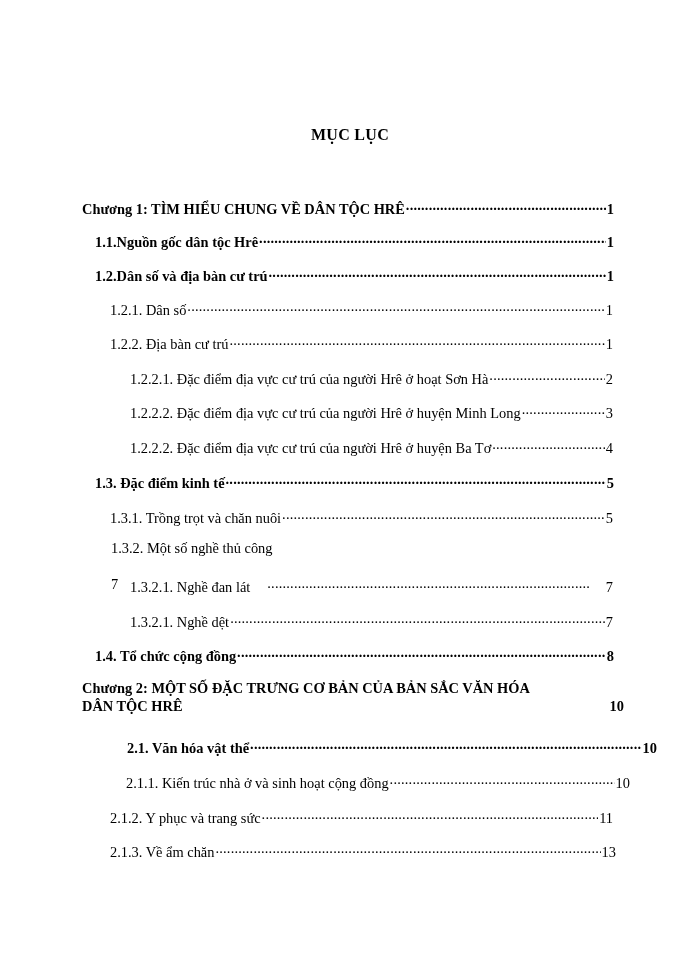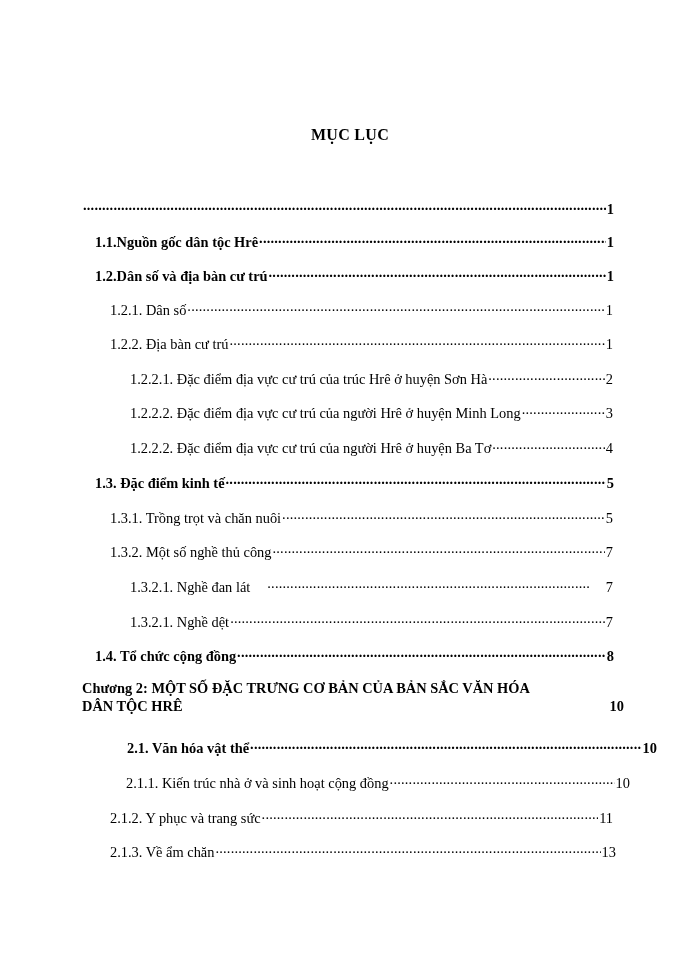--- a/index.html
+++ b/index.html
@@ -77,20 +77,21 @@
     }
   </style>
 </head>
 <body>
 
 <div class="page">
 
   <div class="title">MỤC LỤC</div>
 
   <div class="toc-row bold" style="left:82px; width:532px; top:196px;">
+    <span class="label">Chương 1: TÌM HIỂU CHUNG VỀ DÂN TỘC HRÊ</span>
     <span class="leader"></span>
     <span class="page-num">1</span>
   </div>
 
   <div class="toc-row bold" style="left:95px; width:519px; top:229px;">
     <span class="label">1.1.Nguồn gốc dân tộc Hrê</span>
     <span class="leader"></span>
     <span class="page-num">1</span>
   </div>
 
@@ -106,21 +107,21 @@
     <span class="page-num">1</span>
   </div>
 
   <div class="toc-row" style="left:110px; width:503px; top:331px;">
     <span class="label">1.2.2. Địa bàn cư trú</span>
     <span class="leader"></span>
     <span class="page-num">1</span>
   </div>
 
   <div class="toc-row" style="left:130px; width:483px; top:366px;">
-    <span class="label">1.2.2.1. Đặc điểm địa vực cư trú của trúc Hrê ở huyện Sơn Hà</span>
+    <span class="label">1.2.2.1. Đặc điểm địa vực cư trú của người Hrê ở hoạt Sơn Hà</span>
     <span class="leader"></span>
     <span class="page-num">2</span>
   </div>
 
   <div class="toc-row" style="left:130px; width:483px; top:400px;">
     <span class="label">1.2.2.2. Đặc điểm địa vực cư trú của người Hrê ở huyện Minh Long</span>
     <span class="leader"></span>
     <span class="page-num">3</span>
   </div>
 
@@ -135,21 +136,21 @@
     <span class="leader"></span>
     <span class="page-num">5</span>
   </div>
 
   <div class="toc-row" style="left:110px; width:503px; top:505px;">
     <span class="label">1.3.1. Trồng trọt và chăn nuôi</span>
     <span class="leader"></span>
     <span class="page-num">5</span>
   </div>
 
-  <div class="toc-row" style="left:110px; width:503px; top:539px;">
+  <div class="toc-row" style="left:110px; width:503px; top:539px;flex-direction:column;">
     <span class="label">1.3.2. Một số nghề thủ công</span>
     <span class="leader"></span>
     <span class="page-num">7</span>
   </div>
 
   <div class="toc-row" style="left:130px; width:483px; top:574px;gap:16px;">
     <span class="label">1.3.2.1. Nghề đan lát</span>
     <span class="leader"></span>
     <span class="page-num">7</span>
   </div>

